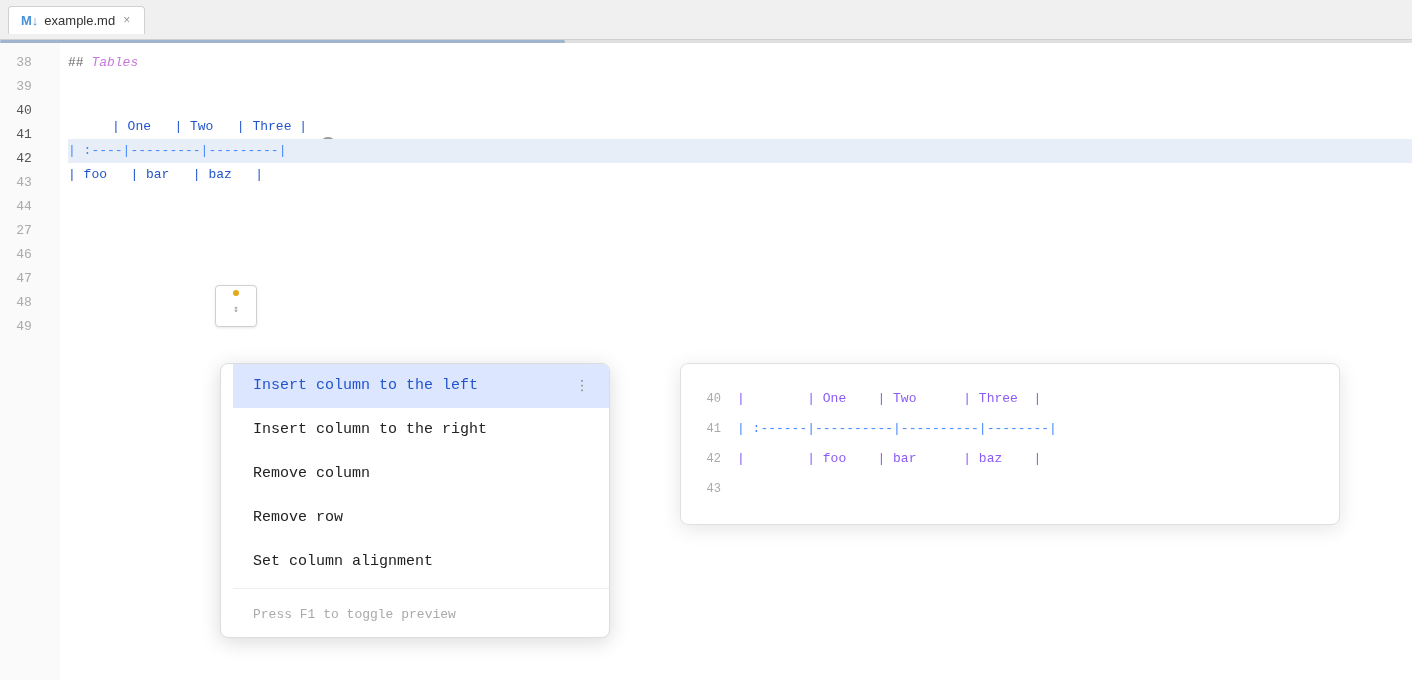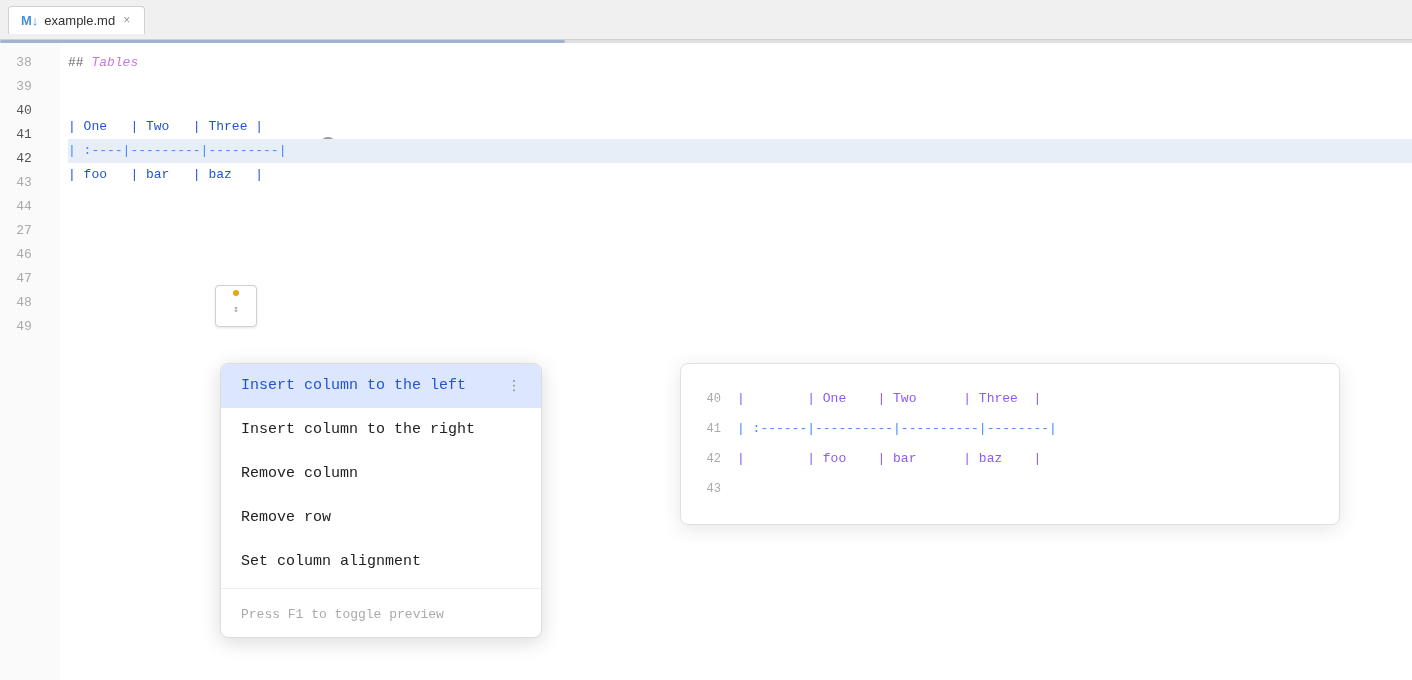--- a/index.html
+++ b/index.html
@@ -195,27 +195,28 @@
       color: #888;
       display: flex;
       gap: 1px;
     }
 
     
     .context-menu {
       position: absolute;
       top: 320px;
       left: 160px;
-      width: 322px;
+      width: 390px;
       background: white;
       border: 1px solid #ddd;
       border-radius: 8px;
       box-shadow: 0 4px 20px rgba(0,0,0,0.15);
       z-index: 100;
       overflow: hidden;
+      padding-left: 12px;
     }
     .context-menu-item {
       display: flex;
       align-items: center;
       justify-content: space-between;
       padding: 10px 20px;
       font-size: 15px;
       color: #222;
       cursor: pointer;
     }
@@ -317,21 +318,21 @@
       </div>
     </div>
 
     <div class="code-line" style="margin-top: 0px;">
       <span class="md-heading-hash">##&nbsp;</span>
       <span class="md-heading-text">Tables</span>
     </div>
 
     <div class="code-line">&nbsp;</div>
 
-    <div class="code-line" style="margin-top: 16px;">
+    <div class="code-line" style="margin-top: 16px; margin-left: 44px;">
       <span class="table-blue">|&nbsp;One&nbsp;&nbsp;&nbsp;|&nbsp;Two&nbsp;&nbsp;&nbsp;|&nbsp;Three&nbsp;|</span>
     </div>
 
     <div class="code-line highlighted">
       <span class="table-dashed">|&nbsp;:----|---------|---------| </span>
     </div>
 
     <div class="code-line">
       <span class="table-blue">|&nbsp;foo&nbsp;&nbsp;&nbsp;|&nbsp;bar&nbsp;&nbsp;&nbsp;|&nbsp;baz&nbsp;&nbsp;&nbsp;|</span>
     </div>

